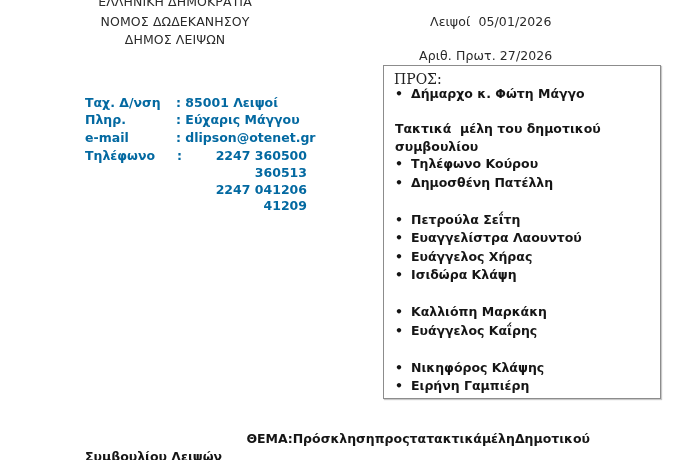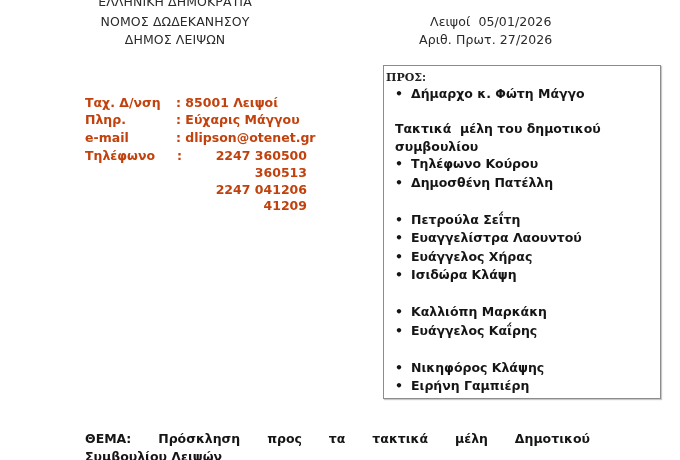--- a/index.html
+++ b/index.html
@@ -5,61 +5,61 @@
     html, body { margin: 0; padding: 0; }
     body {
       width: 680px; height: 460px; overflow: hidden;
       background: #ffffff; position: relative;
       font-family: "DejaVu Sans", sans-serif;
       color: #1a1a1a;
     }
     .abs { position: absolute; white-space: nowrap; }
     .hdr { font-size: 12.5px; color: #2a2a2a; letter-spacing: 0.1px; }
     .hdr-left { left: 0; width: 350px; text-align: center; }
-    .bold { font-weight: bold; font-size: 12.5px; color: #c2410c; }
+    .bold { font-weight: bold; font-size: 12.5px; color: #0369a1; }
     .info-label { left: 85px; }
     .info-value { left: 176px; }
     .phone { right: 373px; text-align: center; }
     .box {
       position: absolute; left: 383px; top: 65px;
       width: 276px; height: 332px;
       border: 1px solid #8c8c8c;
       box-shadow: 1px 1px 1px #c8c8c8;
     }
     .pros {
-      position: absolute; left: 2px; top: 5px;
-      font-family: "DejaVu Serif", serif; font-weight: bold;
-      font-size: 11px; color: #202020;
+      position: absolute; left: 10px; top: 5px;
+      font-family: "DejaVu Serif", serif; font-weight: normal;
+      font-size: 14px; color: #202020;
     }
     .item {
       position: absolute; left: 11px;
       font-weight: bold; font-size: 12.5px; color: #151515;
       white-space: nowrap;
     }
     .item .bullet { display: inline-block; width: 16px; }
     .subhead {
       position: absolute; left: 11px; top: 54px; width: 262px;
       font-weight: bold; font-size: 12.5px; line-height: 18px; color: #151515;
     }
     .subject {
       position: absolute; left: 85px; top: 430px; width: 505px;
       font-weight: bold; font-size: 12.5px; line-height: 18px;
       text-align: justify; text-align-last: left; color: #151515;
     }
-    .subject .line1 { display: flex; justify-content: space-between; }
+    .subject .line1 { display: flex; justify-content: flex-end; }
   </style>
 </head>
 <body>
 
 <div class="abs hdr hdr-left" style="top:-6px;">ΕΛΛΗΝΙΚΗ ΔΗΜΟΚΡΑΤΙΑ</div>
 <div class="abs hdr hdr-left" style="top:14px;">ΝΟΜΟΣ ΔΩΔΕΚΑΝΗΣΟΥ</div>
 <div class="abs hdr hdr-left" style="top:32px;">ΔΗΜΟΣ ΛΕΙΨΩΝ</div>
 
 <div class="abs hdr" style="left:430px; top:14px; white-space:pre;">Λειψοί  05/01/2026</div>
-<div class="abs hdr" style="left:419px; top:32px;">Αριθ. Πρωτ. 27/2026</div>
+<div class="abs hdr" style="left:419px; top:48px;">Αριθ. Πρωτ. 27/2026</div>
 
 <div>
   <div class="abs bold info-label" style="top:95px;">Ταχ. Δ/νση</div>
   <div class="abs bold info-value" style="top:95px;">: 85001 Λειψοί</div>
   <div class="abs bold info-label" style="top:112px;">Πληρ.</div>
   <div class="abs bold info-value" style="top:112px;">: Εύχαρις Μάγγου</div>
   <div class="abs bold info-label" style="top:130px;">e-mail</div>
   <div class="abs bold info-value" style="top:130px;">: dlipson@otenet.gr</div>
   <div class="abs bold info-label" style="top:148px;">Τηλέφωνο</div>
   <div class="abs bold" style="left:177px; top:148px;">:</div>

